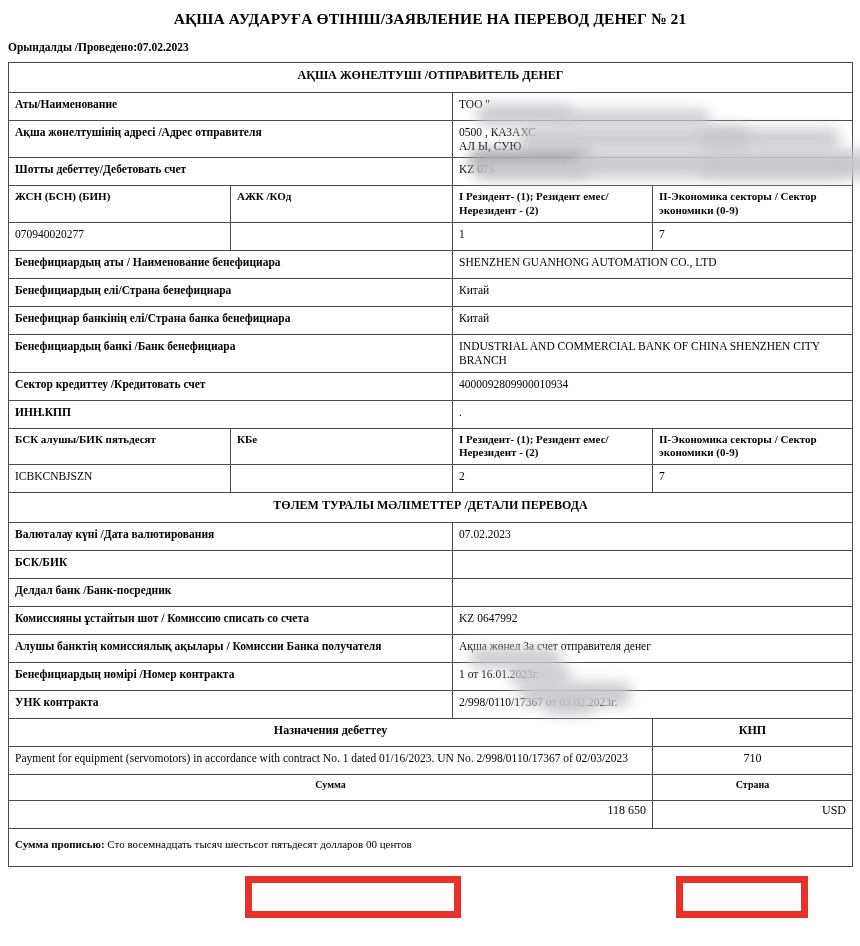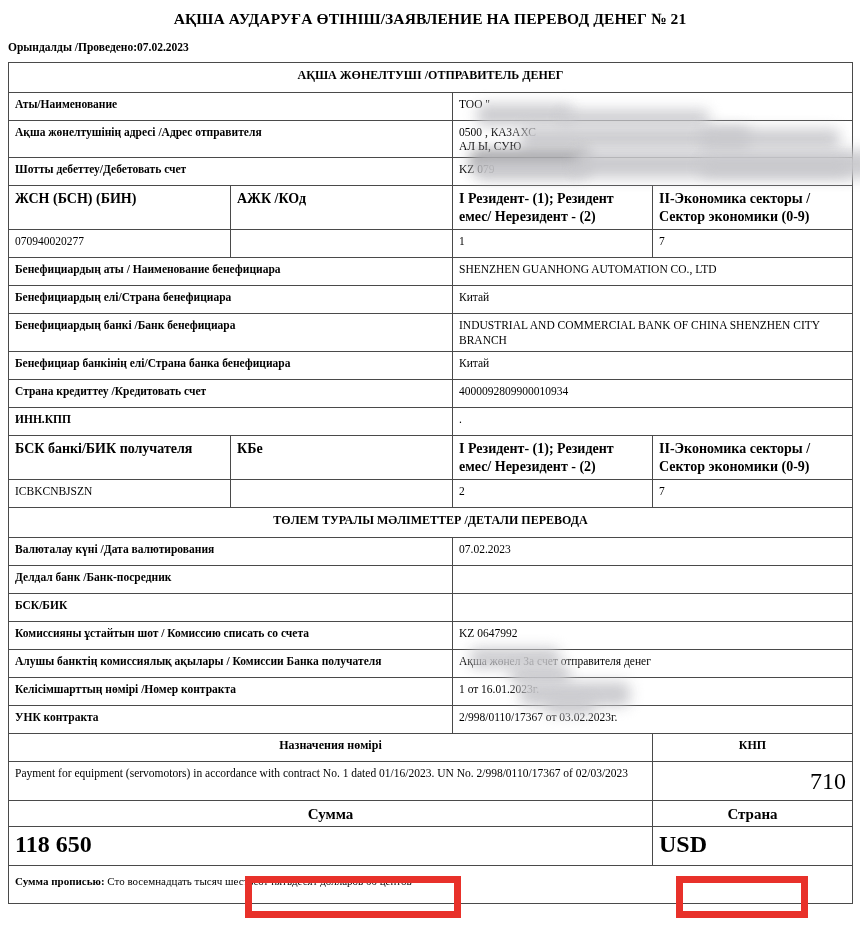--- a/index.html
+++ b/index.html
@@ -57,48 +57,48 @@
     padding: 5px 6px !important;
   }
   .lbl {
     font-weight: bold;
   }
   .val {
     font-weight: normal;
   }
   .small-head {
     font-weight: bold;
-    font-size: 14px;
+    font-size: 11px;
     line-height: 1.2;
   }
   .purpose-head {
     text-align: center;
     font-weight: bold;
     font-size: 12px;
   }
   .purpose-body {
     font-size: 11.5px;
     height: 48px;
     vertical-align: top;
   }
   .knp-val {
+    text-align: center;
+    font-size: 12px;
+    vertical-align: middle;
+  }
+  .amount-head {
+    text-align: center;
+    font-weight: bold;
+    font-size: 10px;
+    padding-bottom: 2px !important;
+  }
+  .amount-val {
     text-align: right;
-    font-size: 24px;
-    vertical-align: middle;
-  }
-  .amount-head {
-    text-align: center;
-    font-weight: bold;
-    font-size: 15px;
-    padding-bottom: 2px !important;
-  }
-  .amount-val {
-    text-align: left;
-    font-size: 24px;
-    font-weight: bold;
+    font-size: 12px;
+    font-weight: normal;
     padding: 2px 6px 6px 6px !important;
     position: relative;
   }
   .words-row td {
     font-size: 11px;
     padding: 9px 6px !important;
   }
   .words-row .lbl { font-weight: bold; }
   .words-row .val { font-weight: normal; }
 
@@ -181,82 +181,82 @@
 
     <tr>
       <td class="lbl" colspan="2">Бенефициардың аты / Наименование бенефициара</td>
       <td class="val" colspan="2">SHENZHEN GUANHONG AUTOMATION CO., LTD</td>
     </tr>
     <tr>
       <td class="lbl" colspan="2">Бенефициардың елі/Страна бенефициара</td>
       <td class="val" colspan="2">Китай</td>
     </tr>
     <tr>
+      <td class="lbl" colspan="2">Бенефициар банкінің елі/Страна банка бенефициара</td>
+      <td class="val" colspan="2">Китай</td>
+    </tr>
+    <tr>
       <td class="lbl" colspan="2">Бенефициардың банкі /Банк бенефициара</td>
       <td class="val" colspan="2">INDUSTRIAL AND COMMERCIAL BANK OF CHINA   SHENZHEN CITY BRANCH</td>
     </tr>
     <tr>
-      <td class="lbl" colspan="2">Бенефициар банкінің елі/Страна банка бенефициара</td>
-      <td class="val" colspan="2">Китай</td>
-    </tr>
-    <tr>
-      <td class="lbl" colspan="2">Страна кредиттеу /Кредитовать счет</td>
+      <td class="lbl" colspan="2">Сектор кредиттеу /Кредитовать счет</td>
       <td class="val" colspan="2">4000092809900010934</td>
     </tr>
     <tr>
       <td class="lbl" colspan="2">ИНН.КПП</td>
       <td class="val" colspan="2">.</td>
     </tr>
     <tr>
-      <td class="small-head">БСК банкі/БИК получателя</td>
+      <td class="small-head">БСК алушы/БИК пятьдесят</td>
       <td class="small-head">КБе</td>
       <td class="small-head">I Резидент- (1); Резидент емес/ Нерезидент - (2)</td>
       <td class="small-head">II-Экономика секторы / Сектор экономики (0-9)</td>
     </tr>
     <tr>
       <td class="val">ICBKCNBJSZN</td>
       <td class="val"></td>
       <td class="val">2</td>
       <td class="val">7</td>
     </tr>
 
     <tr>
       <td class="section-head" colspan="4">ТӨЛЕМ ТУРАЛЫ МӘЛІМЕТТЕР /ДЕТАЛИ ПЕРЕВОДА</td>
     </tr>
     <tr>
       <td class="lbl" colspan="2">Валюталау күні /Дата валютирования</td>
       <td class="val" colspan="2">07.02.2023</td>
     </tr>
     <tr>
+      <td class="lbl" colspan="2">БСК/БИК</td>
+      <td class="val" colspan="2"></td>
+    </tr>
+    <tr>
       <td class="lbl" colspan="2">Делдал банк /Банк-посредник</td>
       <td class="val" colspan="2"></td>
     </tr>
     <tr>
-      <td class="lbl" colspan="2">БСК/БИК</td>
-      <td class="val" colspan="2"></td>
-    </tr>
-    <tr>
       <td class="lbl" colspan="2">Комиссияны ұстайтын шот / Комиссию списать со счета</td>
       <td class="val" colspan="2">KZ            0647992</td>
     </tr>
     <tr>
       <td class="lbl" colspan="2">Алушы банктің комиссиялық ақылары / Комиссии Банка получателя</td>
       <td class="val" colspan="2">Ақша жөнел                    За счет отправителя денег</td>
     </tr>
     <tr>
-      <td class="lbl" colspan="2">Келісімшарттың нөмірі /Номер контракта</td>
+      <td class="lbl" colspan="2">Бенефициардың нөмірі /Номер контракта</td>
       <td class="val" colspan="2">1 от 16.01.2023г.</td>
     </tr>
     <tr>
       <td class="lbl" colspan="2">УНК контракта</td>
       <td class="val" colspan="2">2/998/0110/17367 от 03.02.2023г.</td>
     </tr>
 
     <tr>
-      <td class="purpose-head" colspan="3">Назначения нөмірі</td>
+      <td class="purpose-head" colspan="3">Назначения дебеттеу</td>
       <td class="purpose-head" rowspan="1">КНП</td>
     </tr>
     <tr>
       <td class="purpose-body" colspan="3"> Payment for equipment (servomotors) in accordance with contract No. 1 dated 01/16/2023. UN No. 2/998/0110/17367 of 02/03/2023</td>
       <td class="knp-val">710</td>
     </tr>
 
     <tr>
       <td class="amount-head" colspan="3">Сумма</td>
       <td class="amount-head">Страна</td>

